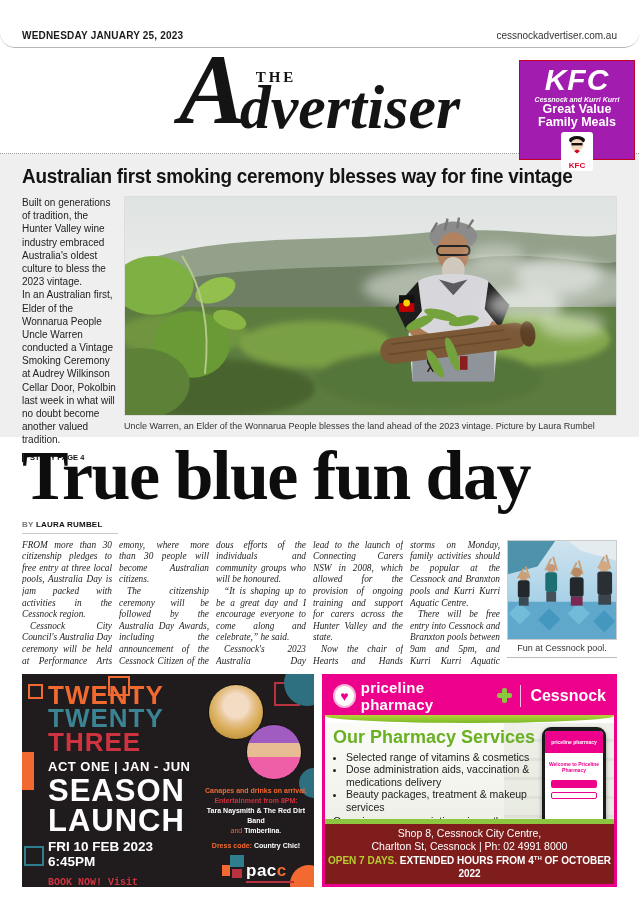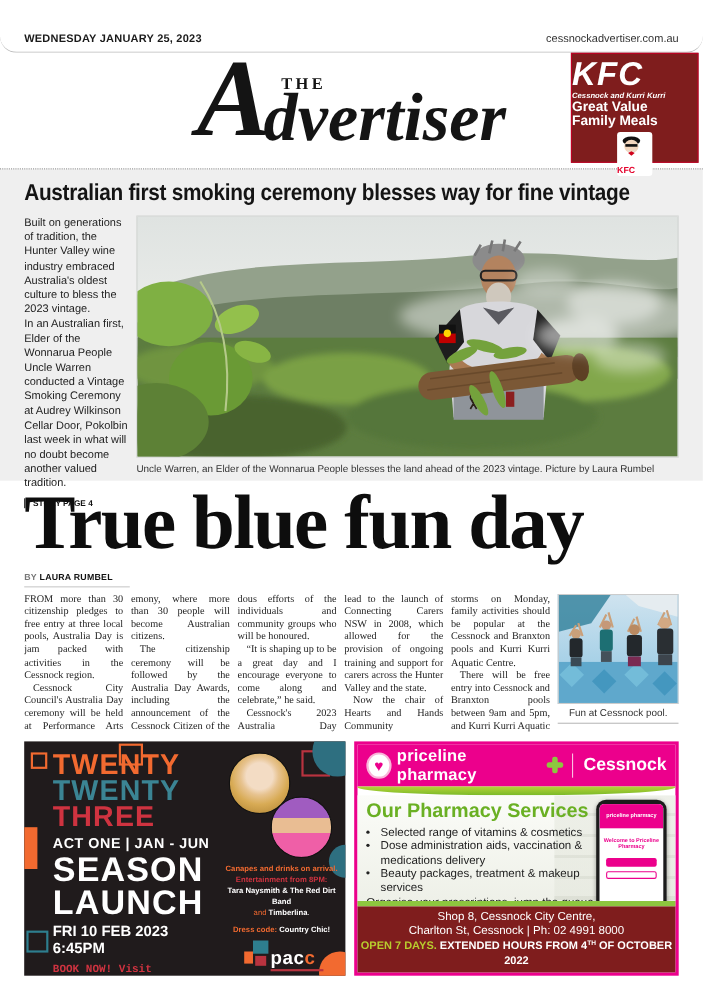--- a/index.html
+++ b/index.html
@@ -17,22 +17,22 @@
   
   .mast-row { position:relative; height:106px; padding:0 22px; border-bottom:1px dotted #9a9a9a; }
   .masthead { display:flex; justify-content:center; align-items:flex-end; padding-top:4px; height:78px;
               font-family:"Liberation Serif", serif; color:#141414; }
   .m-a { font-style:italic; font-weight:900; font-size:100px; line-height:.72; }
   .m-right { display:flex; flex-direction:column; justify-content:flex-end; }
   .m-the { font-weight:bold; font-size:15px; letter-spacing:3px; margin:0 0 2px 10px; }
   .m-rest { font-style:italic; font-weight:900; font-size:62px; line-height:.62; margin-left:-6px; }
   .tagline { text-align:center; font-size:8px; font-weight:bold; letter-spacing:5px; color:#9a9a9a; margin-top:10px; }
   
-  .kfc { position:absolute; top:0; right:4px; width:116px; height:100px; background:#7f1d1d;
-         border:1px solid #c00024; color:#fff; padding-top:4px; }
+  .kfc { position:absolute; top:12px; right:4px; width:116px; height:100px; background:#a21caf;
+         border:1px solid #c00024; color:#fff; text-align:center; padding-top:4px; }
   .kfc .k-big { font-size:30px; font-weight:900; font-style:italic; letter-spacing:1px; line-height:1; }
   .kfc .k-sub { font-size:7px; font-weight:bold; font-style:italic; margin-top:1px; }
   .kfc .k-line { font-size:12.5px; font-weight:900; line-height:1.05; }
   .kfc .k-logo { width:32px; margin:3px auto 0; background:#fff; border-radius:3px; padding:2px 0 1px; }
   .kfc .k-logo-text { color:#e4002b; font-size:8px; font-weight:900; line-height:1; }
   
   .lead { background:#efefef; padding:8px 22px 0; }
   .lead h2 { font-size:21px; font-weight:bold; letter-spacing:-.3px; white-space:nowrap;
              transform:scaleX(.9); transform-origin:left; color:#141414; margin:2px 0 8px; }
   .lead-body { display:flex; gap:4px; height:220px; }
@@ -46,21 +46,21 @@
   
   .main { padding:4px 22px 0; }
   .main h1 { font-family:"Liberation Serif", serif; font-size:70px; font-weight:900;
              letter-spacing:-1.5px; line-height:.95; color:#0d0d0d; margin:2px 0 10px; }
   .byline { width:96px; border-bottom:1px solid #c9c9c9; padding-bottom:4px; margin-bottom:6px;
             font-size:8px; letter-spacing:.2px; }
   .byline .by { color:#777; font-weight:bold; }
   .byline .name { color:#111; font-weight:bold; }
   .cols { display:flex; gap:7px; height:126px; overflow:hidden; }
   .col { flex:1; font-family:"Liberation Serif", serif; font-size:9.3px; line-height:1.25;
-         text-align:justify; color:#1c1c1c; overflow:hidden; }
+         text-align:justify; color:#1c1c1c; overflow:hidden;font-style:italic; }
   .col p { margin:0; text-indent:8px; }
   .col p.nofirst { text-indent:0; }
   .poolcol { width:110px; flex:none; }
   .poolphoto { width:110px; height:100px; border:1px solid #ccc; background:#9cc9e2; }
   .poolphoto svg { display:block; width:100%; height:100%; }
   .pool-caption { font-size:9px; color:#333; text-align:center; padding:3px 0 4px; border-bottom:1px solid #bbb; }
   
   .ads { display:flex; gap:8px; padding:8px 22px 0; }
   
   .pacc { width:292px; height:213px; background:#201b1c; position:relative; overflow:hidden;

